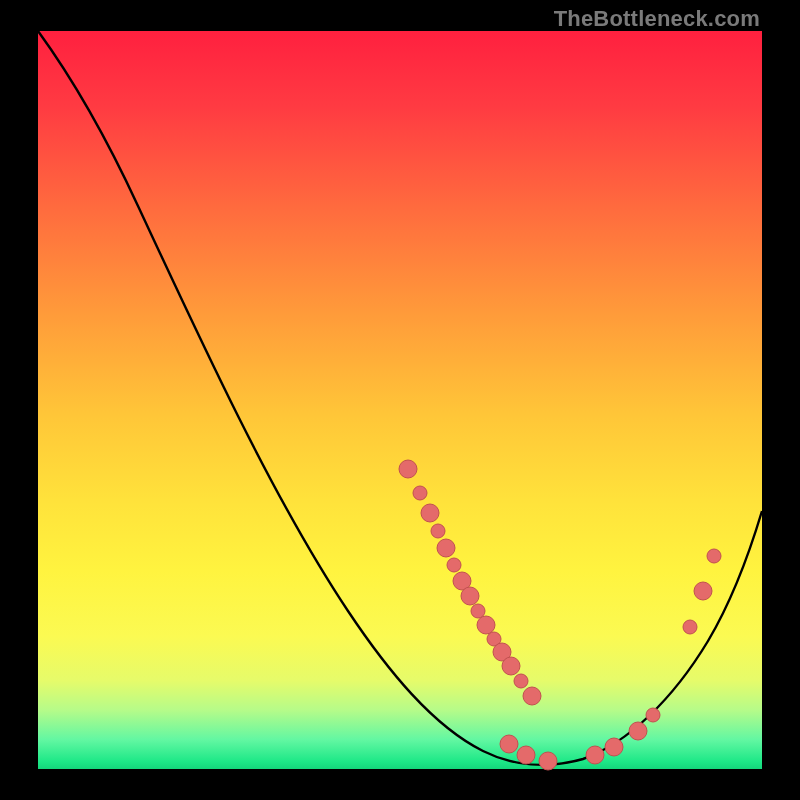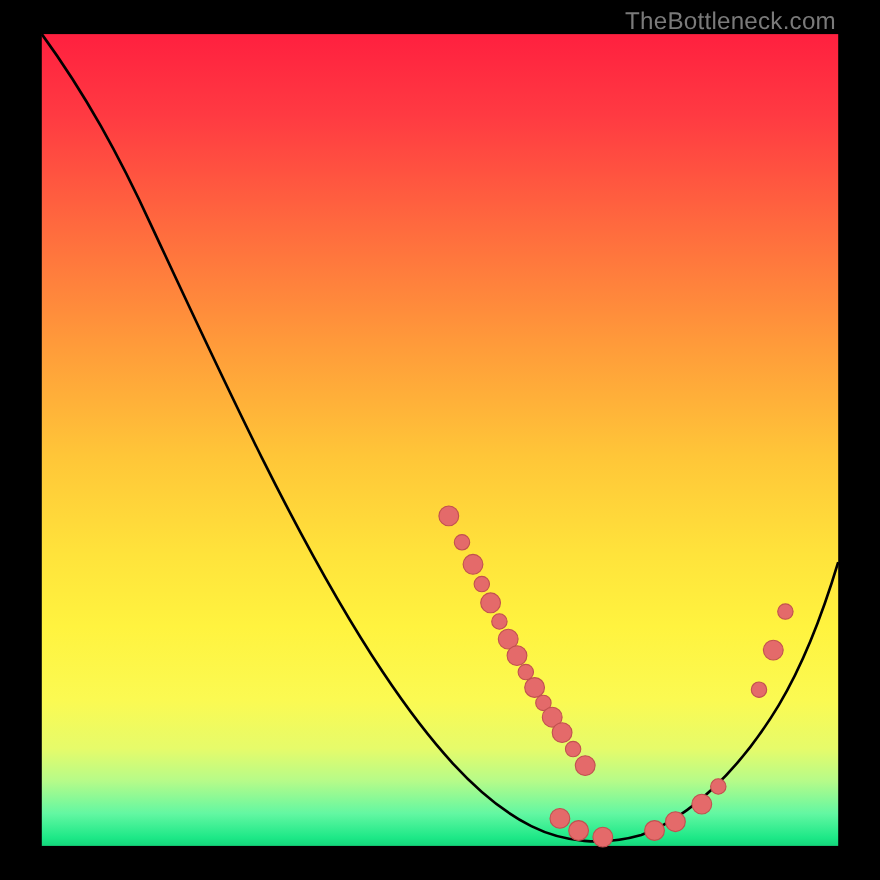--- a/index.html
+++ b/index.html
@@ -32,21 +32,21 @@
       #1de887 99%,
       #14d67b 100%
     );
   }
   .watermark {
     position: absolute;
     top: 6px;
     right: 40px;
     color: #7a7a7a;
     font-size: 22px;
-    font-weight: 400;
+    font-weight: 700;
     letter-spacing: 0.2px;
     user-select: none;
     margin-left: 44px;
   }
   svg.curve {
     position: absolute;
     left: 0;
     top: 0;
     width: 724px;
     height: 738px;

